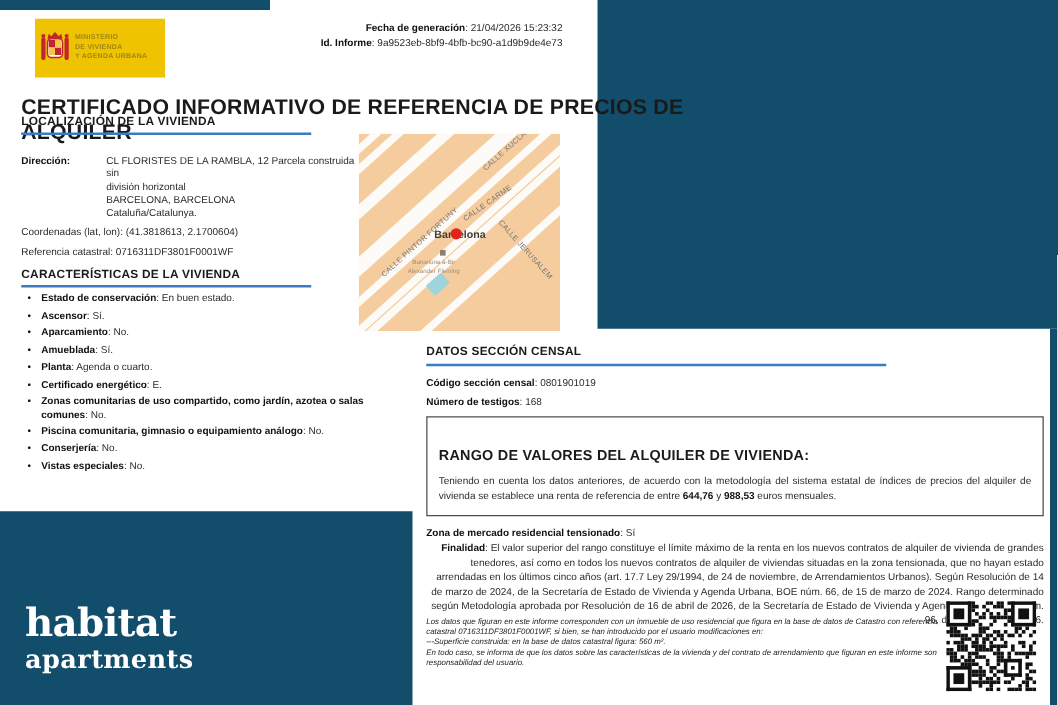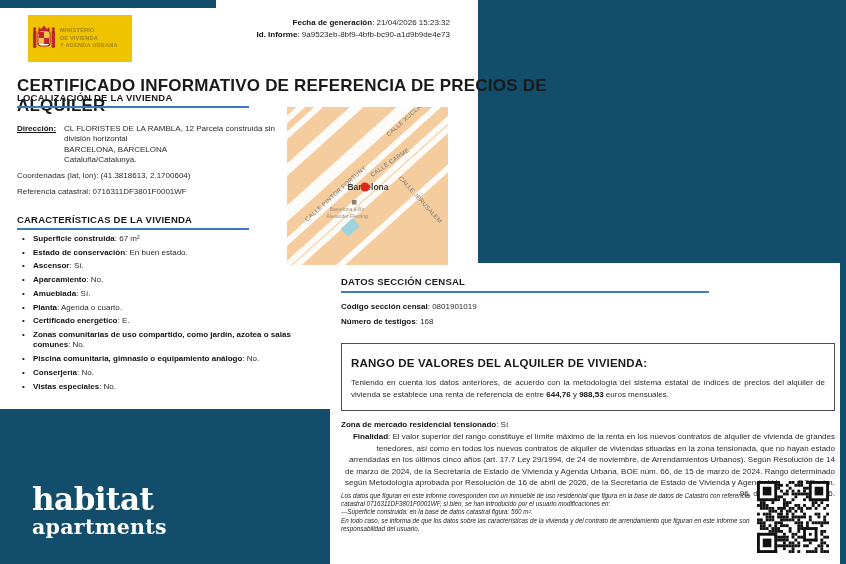--- a/index.html
+++ b/index.html
@@ -22,45 +22,45 @@
   .doc-title{position:absolute;left:17px;top:76px;font-size:17px;font-weight:bold;color:#1a1a1a;
              letter-spacing:0.2px;width:560px;}
   
   .sec{position:absolute;}
   .sec-h{font-size:9.5px;font-weight:bold;color:#1a1a1a;letter-spacing:0.2px;}
   .sec-underline{height:2px;background:#3B7CC0;margin-top:3px;}
   
   .loc-details{position:absolute;left:17px;top:124px;width:276px;font-size:8px;line-height:1.3;}
   .row{display:flex;margin-bottom:5px;}
   .row .lbl{font-weight:bold;color:#111;}
-  .addr-lbl{width:47px;flex:none;text-decoration:underline;}
-  .pre{white-space:pre-line;}
+  .addr-lbl{width:47px;flex:none;}
+  .pre{white-space:pre-line;margin-left:21px;}
   .inline-line{margin-bottom:6px;}
   
   .feat-list{position:absolute;left:17px;top:234px;width:278px;font-size:8px;line-height:1.28;}
   .feat-item{display:flex;margin-bottom:3.5px;}
   .feat-item::before{content:"•";flex:none;width:16px;padding-left:5px;box-sizing:border-box;
                      font-size:8px;color:#111;}
   
   .map{position:absolute;left:287px;top:107px;width:161px;height:158px;}
   
   .right-col{position:absolute;left:341px;top:276px;width:494px;font-size:8px;line-height:1.3;}
   .census-line{margin-top:4px;}
   .census-first{margin-top:9px;}
-  .range-box{border:1px solid #4d4d4d;margin-top:16px;padding:12px 9px 9px 9px;}
+  .range-box{border:1px solid #4d4d4d;margin-top:6px;padding:24px 9px 9px 9px;}
   .range-h{font-size:11.5px;font-weight:bold;color:#1a1a1a;letter-spacing:0.2px;}
   .range-p{margin:6px 0 0 0;font-size:8px;line-height:1.5;text-align:justify;}
   .zona-line{margin-top:9px;}
   .purpose{margin-top:1px;line-height:1.42;text-align:right;}
   .fine-print{margin-top:-8px;width:414px;font-size:6.3px;font-style:italic;line-height:1.32;
               color:#222;white-space:pre-line;}
   
   .qr{position:absolute;left:757px;top:481px;width:72px;height:72px;}
   
-  .brand{position:absolute;left:32px;top:483px;color:#ffffff;font-family:"DejaVu Serif",serif;}
+  .brand{position:absolute;left:20px;top:483px;color:#ffffff;font-family:"DejaVu Serif",serif;}
   .brand-name{font-size:31px;font-weight:bold;line-height:1.05;letter-spacing:-0.5px;}
   .brand-tagline{font-size:20.5px;font-weight:bold;line-height:1;letter-spacing:0.3px;margin-top:1px;}
 </style>
 </head>
 <body>
 
 <div class="page">
 
   <div class="accent accent-top"></div>
   <div class="accent accent-right"></div>
@@ -139,23 +139,20 @@
     <text x="60" y="104" font-size="5" fill="#A18D79" text-anchor="middle">Barcelona à-Bir</text>
     <text x="60" y="111" font-size="5" fill="#A18D79" text-anchor="middle">Alexander Fleming</text>
   </svg>
 
   <div class="sec" style="left:17px;top:214px;">
     <div class="sec-h">CARACTERÍSTICAS DE LA VIVIENDA</div>
     <div class="sec-underline" style="width:232px;"></div>
   </div>
   <div class="feat-list">
 
-      <div class="feat-item">
-        <div><span class="b">Superficie construida</span><span>: 67 m²</span></div>
-      </div>
 
       <div class="feat-item">
         <div><span class="b">Estado de conservación</span><span>: En buen estado.</span></div>
       </div>
 
       <div class="feat-item">
         <div><span class="b">Ascensor</span><span>: Sí.</span></div>
       </div>
 
       <div class="feat-item">

